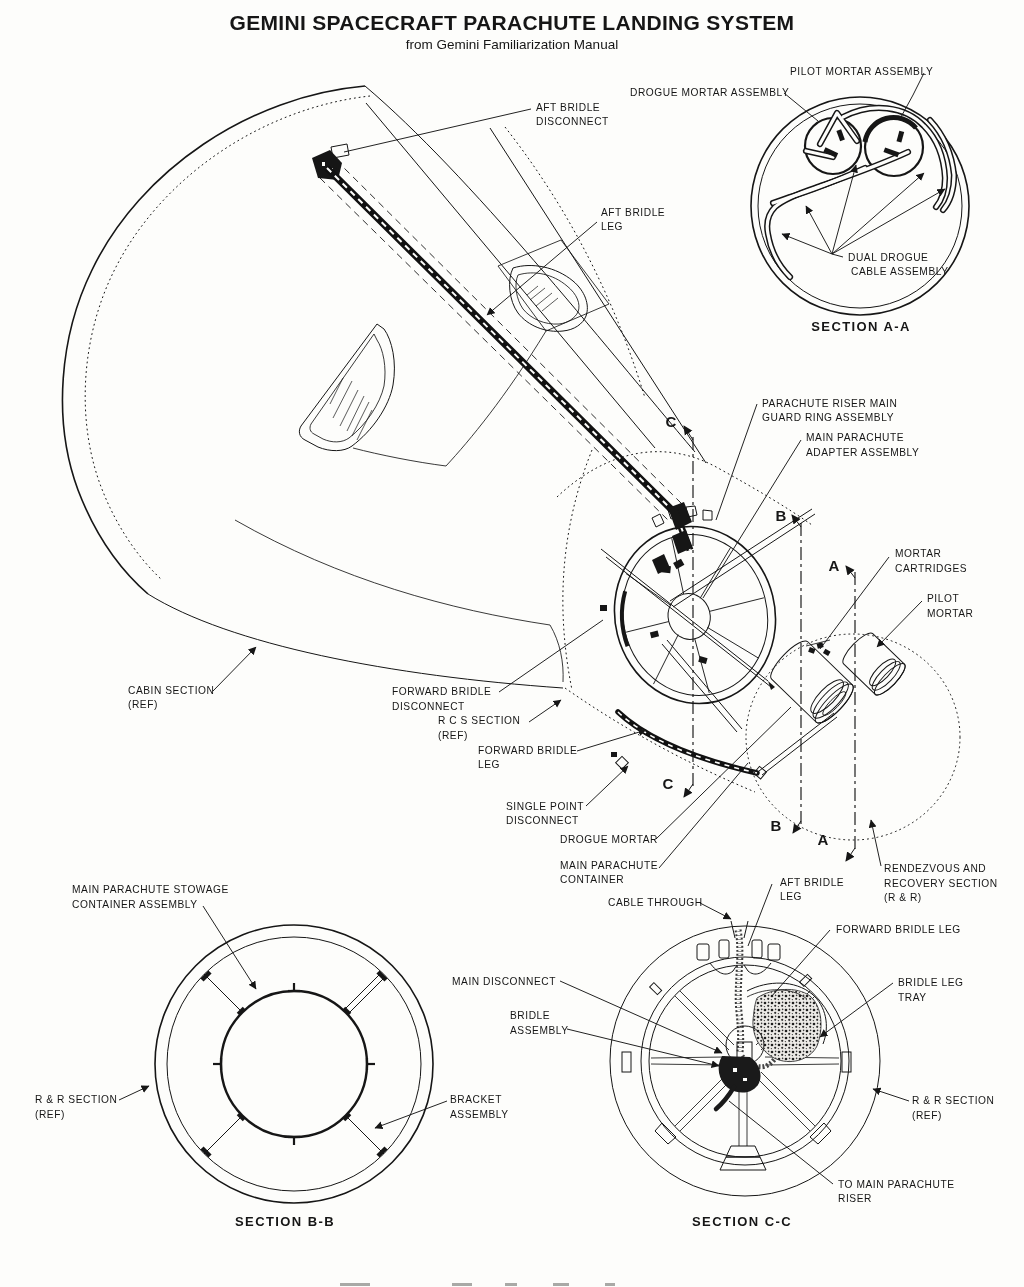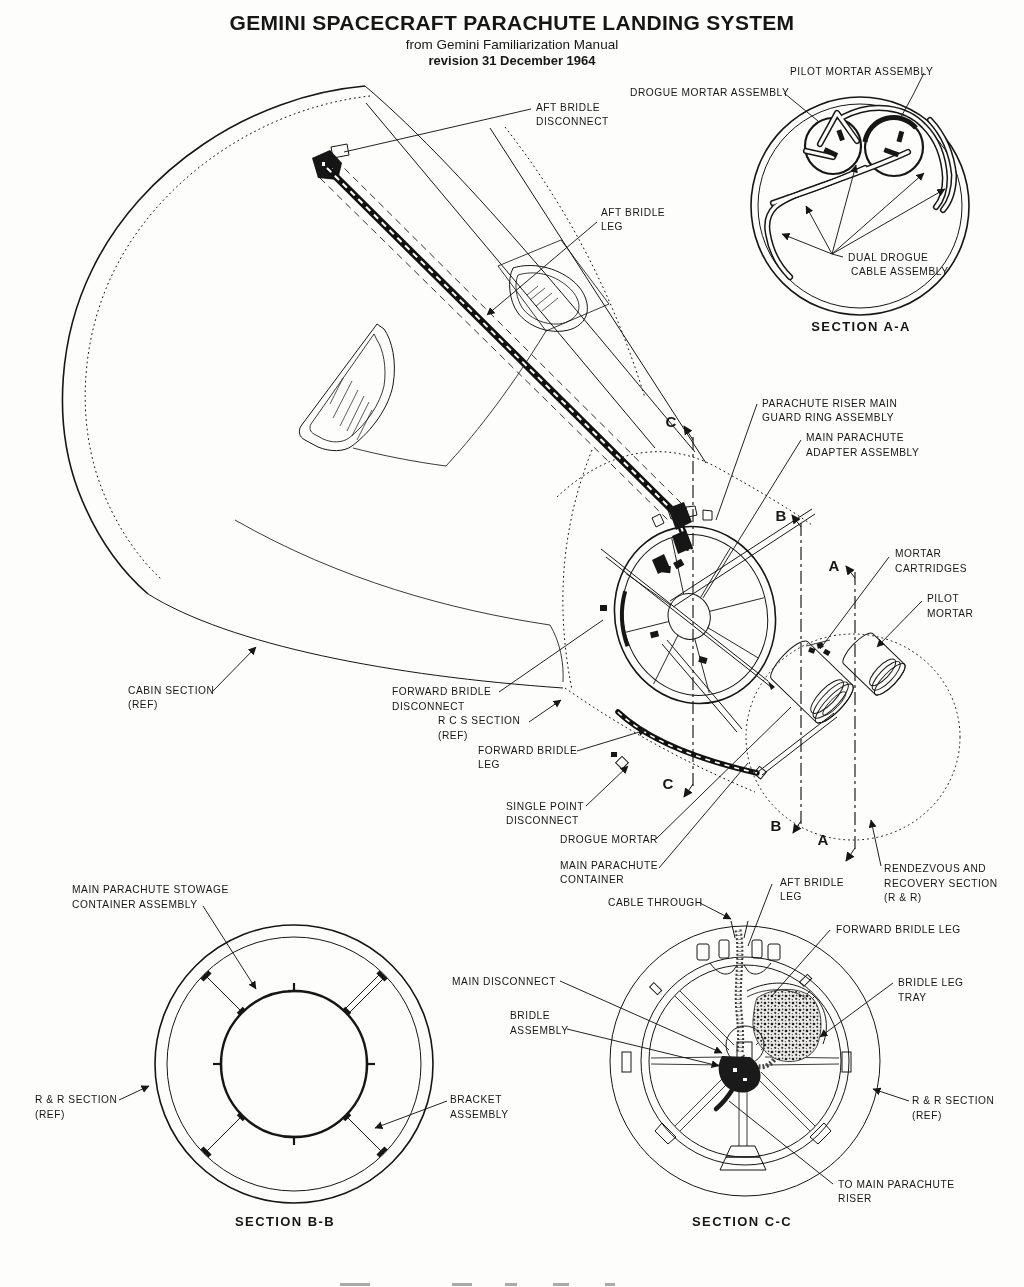--- a/index.html
+++ b/index.html
@@ -25,21 +25,20 @@
   .tube-w{stroke:#fdfdfb;stroke-width:3.2;fill:none;stroke-linecap:round;stroke-linejoin:round;}
   .frag{position:absolute;background:#a9a9a6;height:3px;}
 </style>
 </head>
 <body>
 
 <div class="page">
 
   <div class="hdr title">GEMINI SPACECRAFT PARACHUTE LANDING SYSTEM</div>
   <div class="hdr subtitle">from Gemini Familiarization Manual</div>
-  <div class="hdr revision">revision 31 December 1964</div>
 
   <svg width="1024" height="1287" viewBox="0 0 1024 1287">
     <defs>
       <marker id="arw" markerUnits="userSpaceOnUse" markerWidth="9" markerHeight="9" refX="7.5" refY="4" orient="auto">
         <path d="M0,0 L8,4 L0,8 Z" fill="#161616"></path>
       </marker>
       <marker id="arwB" markerUnits="userSpaceOnUse" markerWidth="12" markerHeight="12" refX="8.5" refY="5" orient="auto">
         <path d="M0,0.5 L9.5,5 L0,9.5 Z" fill="#161616"></path>
       </marker>
       <pattern id="speck" width="7" height="7" patternUnits="userSpaceOnUse">

